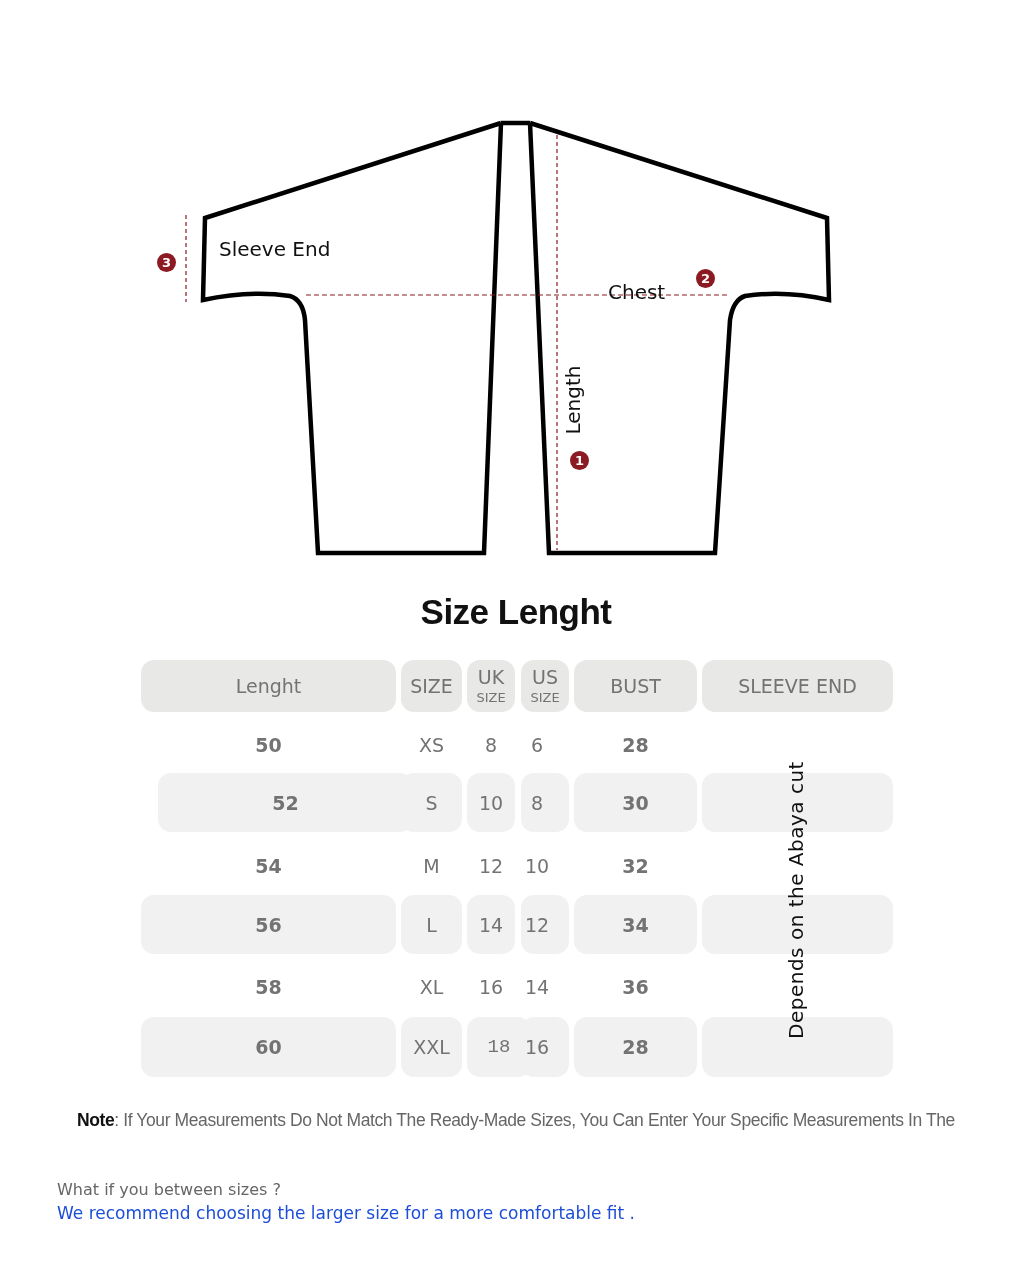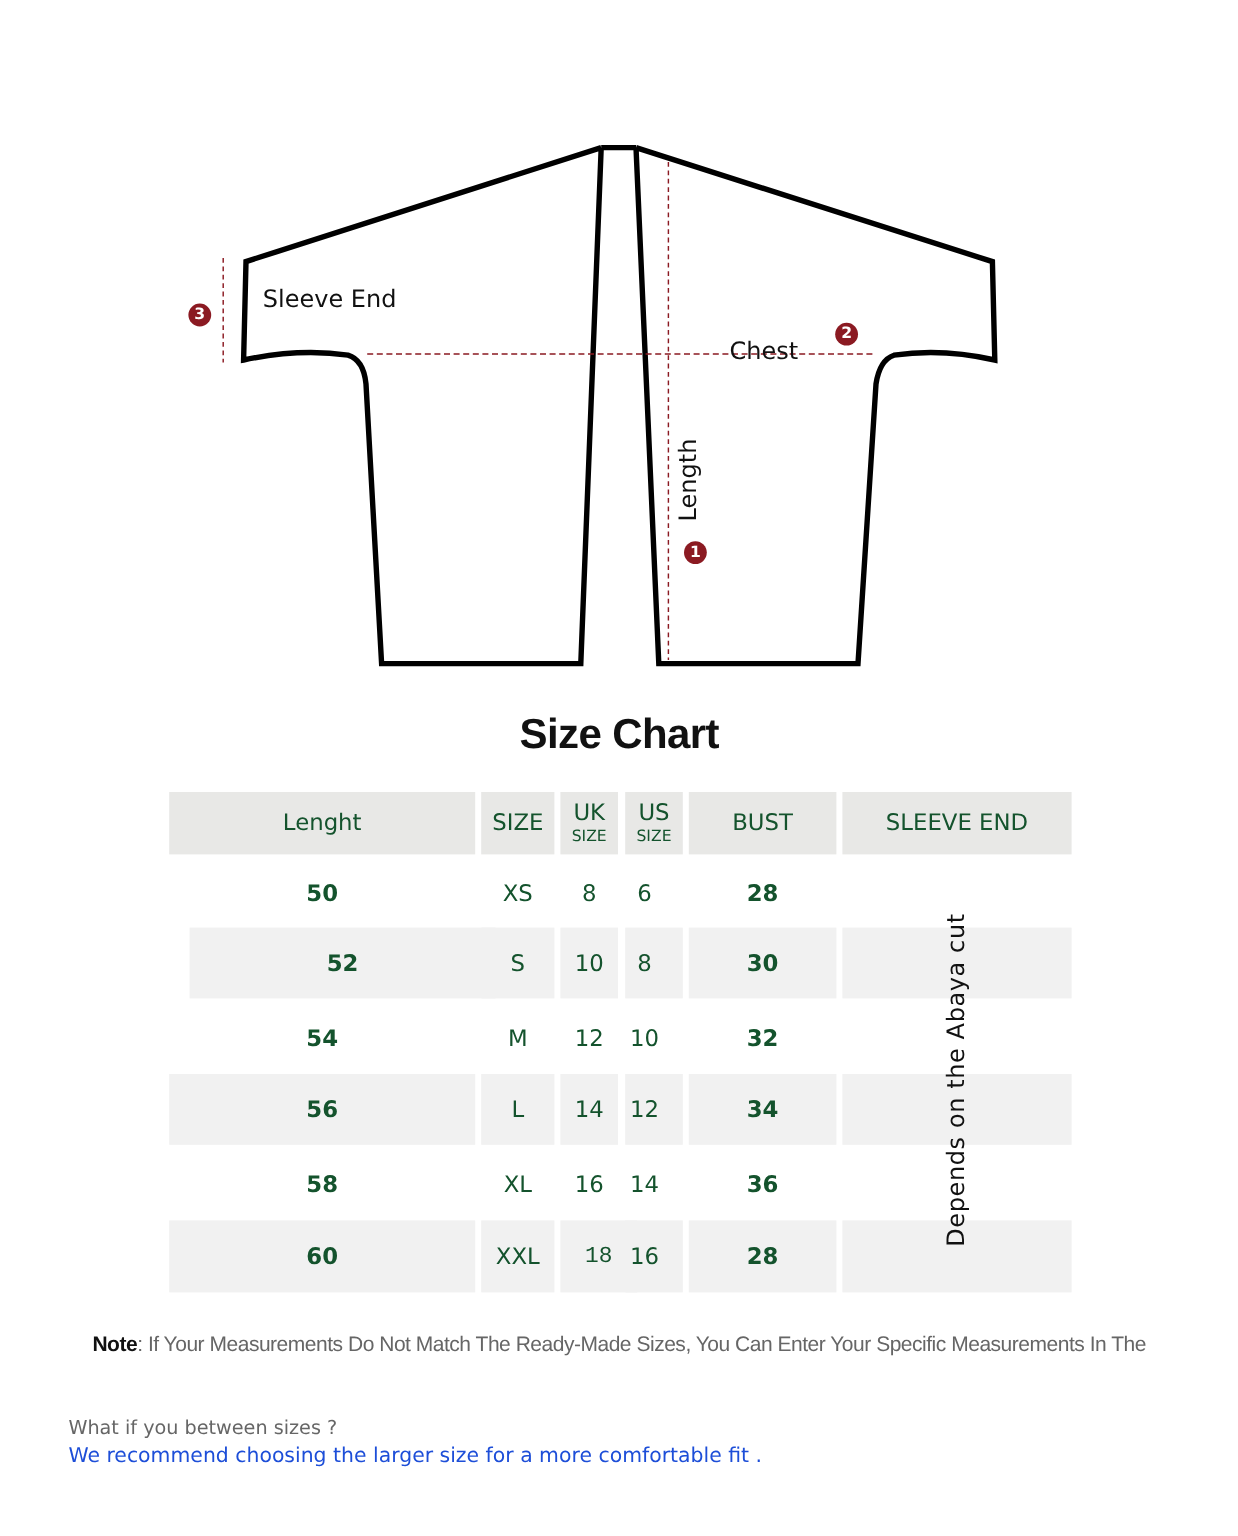--- a/index.html
+++ b/index.html
@@ -1,21 +1,21 @@
 <!DOCTYPE html>
 <html><head>
 <meta charset="utf-8">
 <style>
   html, body { margin:0; padding:0; background:#ffffff; }
   body { width:1032px; height:1280px; position:relative; overflow:hidden; font-family:"DejaVu Sans", sans-serif; color:#111; }
   #diagram { position:absolute; left:0; top:0; width:1032px; height:580px; }
   .diag-label { position:absolute; font-family:"DejaVu Sans", sans-serif; font-size:20px; color:#111; white-space:nowrap; }
   .badge { position:absolute; width:19px; height:19px; border-radius:50%; background:#8b1a22; color:#fff; font-size:13px; font-weight:bold; text-align:center; line-height:19px; font-family:"DejaVu Sans", sans-serif; }
   #title { position:absolute; left:0; width:1032px; top:592px; text-align:center; font-family:"Liberation Sans", sans-serif; font-weight:bold; font-size:35px; color:#111; letter-spacing:-0.5px; }
-  .cell { position:absolute; display:flex; align-items:center; justify-content:center; font-family:"DejaVu Sans", sans-serif; font-size:19px; color:#14532d; }
+  .cell { position:absolute; display:flex; align-items:center; justify-content:center; font-family:"DejaVu Sans", sans-serif; font-size:19px; color:#737373;border-radius:13px; }
   .hdr { background:#e8e8e6; }
   .shade { background:#f1f1f1; }
   .bold { font-weight:bold; }
   .stack { flex-direction:column; line-height:1; }
   .stack .big { font-size:19px; }
   .stack .small { font-size:13px; margin-top:4px; }
   #vertical-note { position:absolute; left:796px; top:900px; transform:translate(-50%,-50%) rotate(-90deg); font-size:20px; white-space:nowrap; color:#111; letter-spacing:0.5px; }
   #note { position:absolute; left:40px; width:952px; top:1106px; text-align:center; font-family:"Liberation Sans", sans-serif; font-size:17.5px; line-height:29px; color:#666; letter-spacing:-0.4px; }
   #note b { color:#111; }
   #q { position:absolute; left:57px; top:1180px; font-size:16px; color:#666; }
@@ -40,21 +40,21 @@
 
   <span class="diag-label" style="left:219px; top:237px;">Sleeve End</span>
   <span class="diag-label" style="left:608px; top:266px;margin-top:14px;">Chest</span>
   <span class="diag-label" style="left:573px; top:400px; transform:translate(-50%,-50%) rotate(-90deg); transform-origin:center;">Length</span>
 
   <span class="badge" style="left:157px; top:253px;">3</span>
   <span class="badge" style="left:696px; top:269px;">2</span>
   <span class="badge" style="left:570px; top:451px;">1</span>
 </div>
 
-<div id="title">Size Chart</div>
+<div id="title">Size Lenght</div>
 
 <div id="size-table">
 
   <div class="cell hdr" style="left:141px; top:660px; width:255px; height:52px;">Lenght</div>
   <div class="cell hdr" style="left:401px; top:660px; width:61px; height:52px;">SIZE</div>
   <div class="cell hdr stack" style="left:467px; top:660px; width:48px; height:52px;">
     <span class="big">UK</span>
     <span class="small">SIZE</span>
   </div>
   <div class="cell hdr stack" style="left:521px; top:660px; width:48px; height:52px;">

